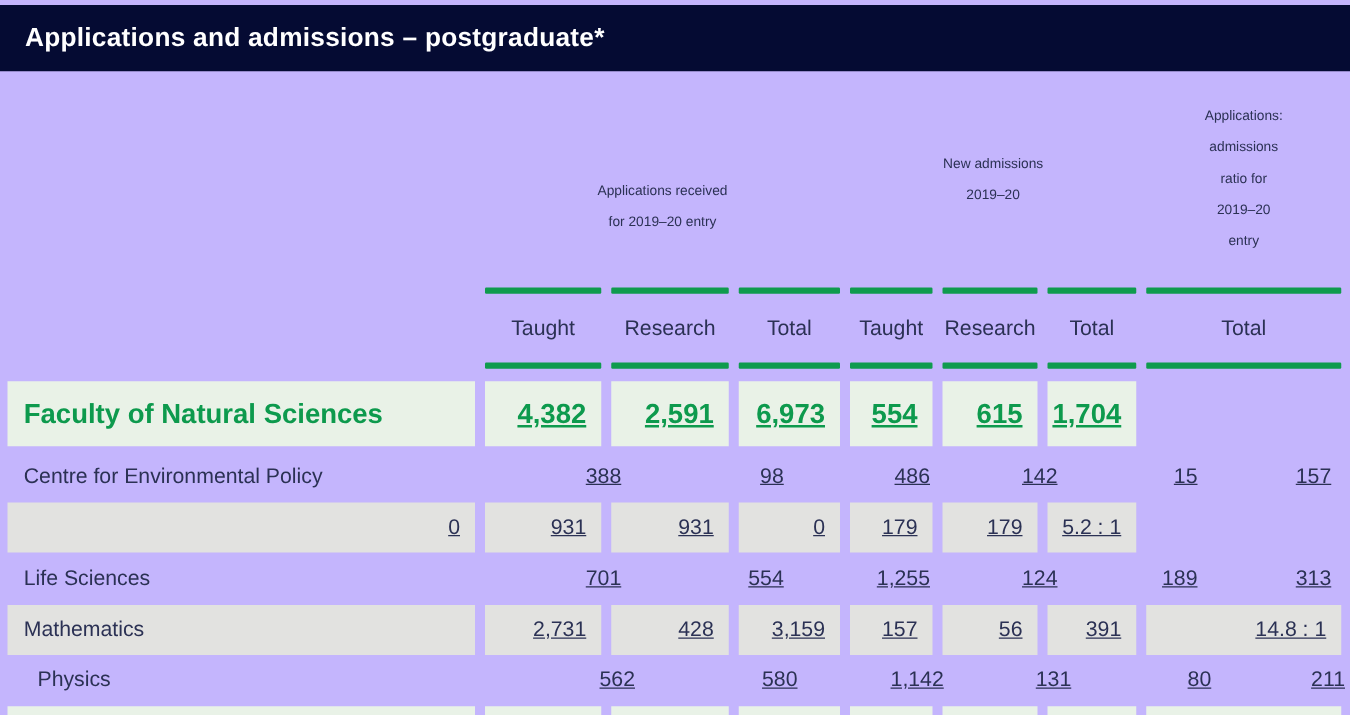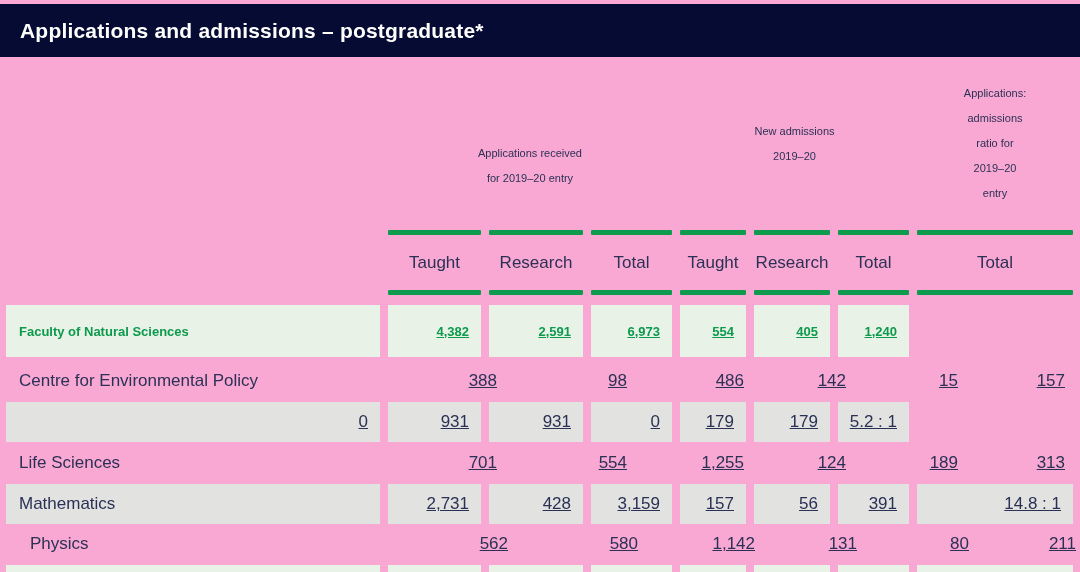--- a/index.html
+++ b/index.html
@@ -1,20 +1,20 @@
 <!DOCTYPE html>
 <html><head>
 <meta charset="utf-8">
 <style>
   html,body{margin:0;padding:0;background:#ffffff;}
   .page{
     position:relative;
     width:1080px;height:572px;
     overflow:hidden;
-    background:#f9a8d4;
+    background:#c4b5fd;
     font-family:"Liberation Sans", sans-serif;
     color:#2b3154;
   }
   .titlebar{
     margin-top:4px;
     height:53px;
     background:#050b33;
     display:flex;align-items:center;
     padding-left:20px;box-sizing:border-box;
   }
@@ -49,21 +49,21 @@
   
   .row{align-items:stretch;}
   .row .cell{
     display:flex;align-items:center;
     font-size:17px;
     box-sizing:border-box;
   }
   .row .lab{padding-left:13px;justify-content:flex-start;}
   .row .num{justify-content:flex-end;padding-right:12px;text-decoration:underline;}
   .row-faculty{height:52px;margin-top:10px;margin-bottom:4px;}
-  .row-faculty .cell{background:#e9f2e7;color:#0d9a4d;font-weight:bold;font-size:13px;}
+  .row-faculty .cell{background:#e9f2e7;color:#0d9a4d;font-weight:bold;font-size:22px;}
   .row-white{height:40px;margin-bottom:1px;gap:36px;}
   .row-gray{height:40px;margin-bottom:1px;}
   .row-gray .cell{background:#e2e2e0;}
   .row-physics{height:38px;margin-bottom:2px;padding-left:17px;}
   .bottom-row{height:7px;}
   .bottom-row .cell{background:#e9f2e7;}
 </style>
 </head>
 <body>
 
@@ -117,22 +117,22 @@
         <div class="bar" style="grid-column: 8;"></div>
       </div>
 
     <div id="rows-container">
         <div class="grid row row-faculty">
           <div class="cell lab">Faculty of Natural Sciences</div>
           <div class="cell num">4,382</div>
           <div class="cell num">2,591</div>
           <div class="cell num">6,973</div>
           <div class="cell num">554</div>
-          <div class="cell num">405</div>
-          <div class="cell num">1,240</div>
+          <div class="cell num">615</div>
+          <div class="cell num">1,704</div>
         </div>
         <div class="grid row row-white">
           <div class="cell lab">Centre for Environmental Policy</div>
           <div class="cell num">388</div>
           <div class="cell num">98</div>
           <div class="cell num">486</div>
           <div class="cell num">142</div>
           <div class="cell num">15</div>
           <div class="cell num">157</div>
           <div class="cell num">3.1 : 1</div>

